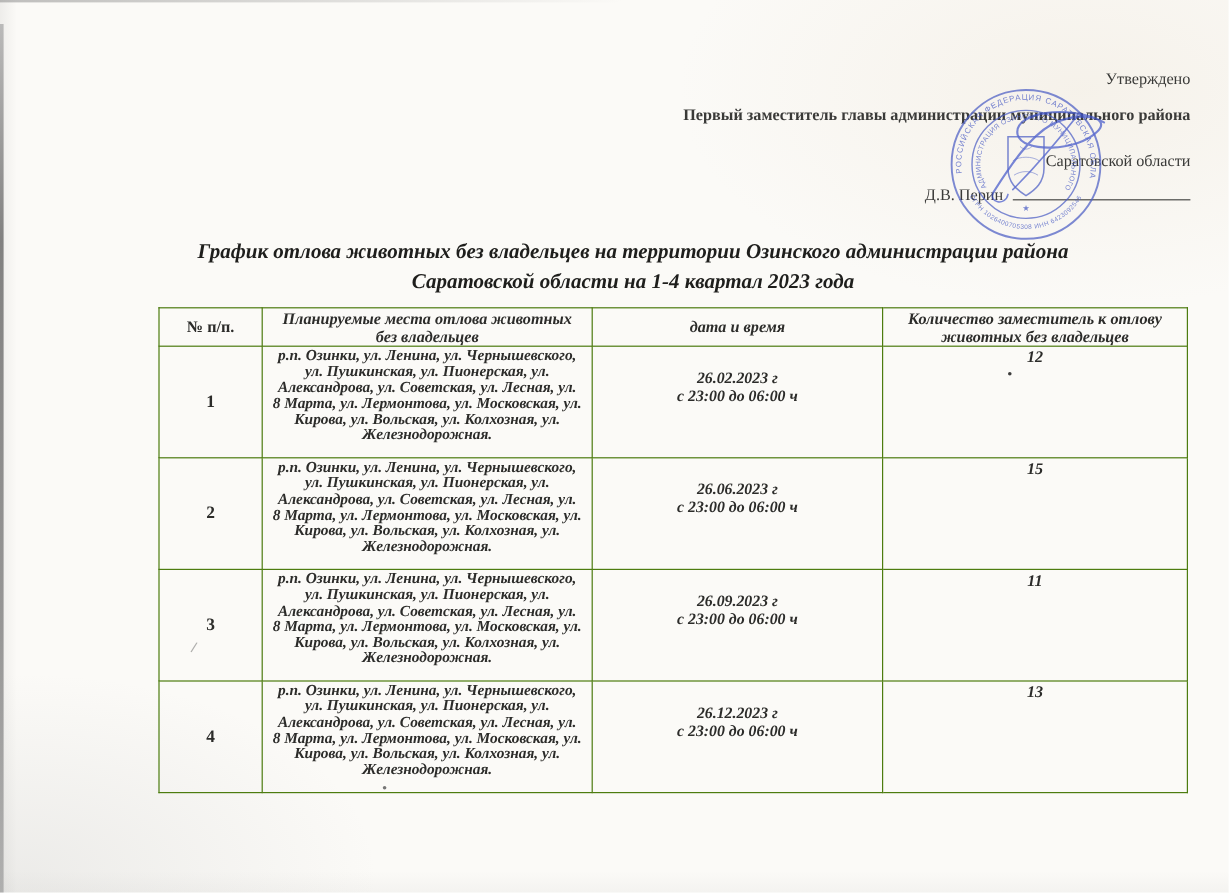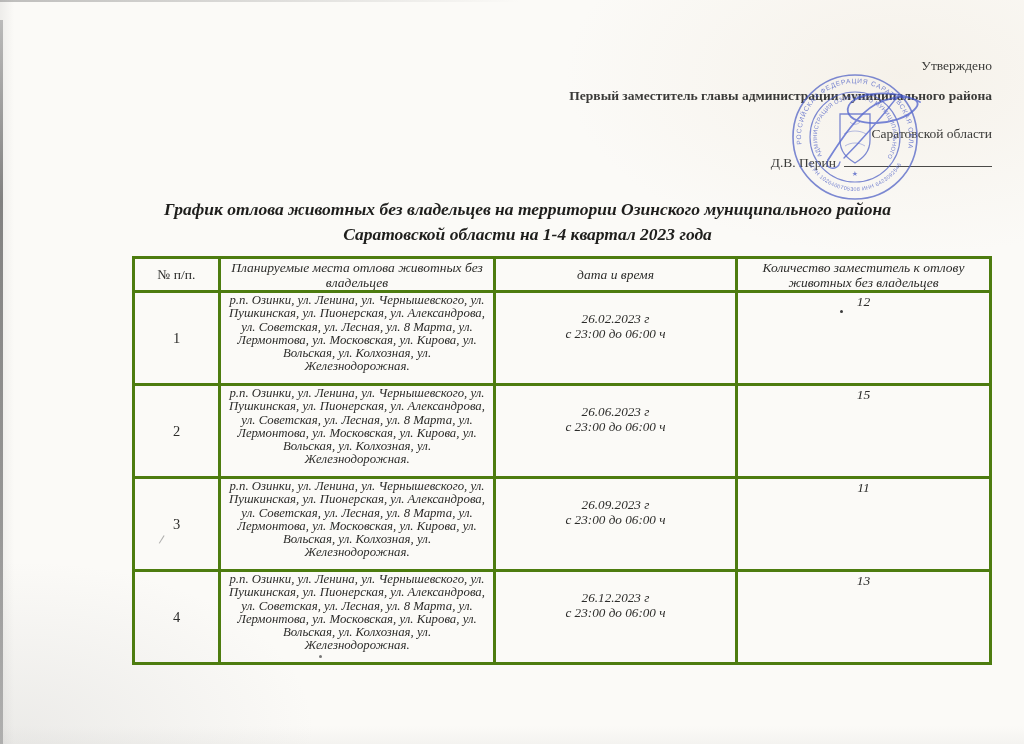--- a/index.html
+++ b/index.html
@@ -53,22 +53,22 @@
     font-size:17.5px;line-height:25px;color:#1e1e1c;
   }
 
   
   table.schedule{
     position:absolute;left:132px;top:256px;width:857px;
     border-collapse:collapse;table-layout:fixed;
     font-size:13px;color:#2c2c2a;
   }
   .schedule th,.schedule td{
-    border:3px solid #4d7c0f;padding:0 6px;vertical-align:top;
-    font-weight:normal;overflow:hidden;
+    border:1px solid #4d7c0f;padding:0 6px;vertical-align:top;
+    font-weight:bold;overflow:hidden;
   }
   .schedule thead th{height:31px;vertical-align:middle;text-align:center;font-size:13.5px;line-height:15px;}
   .schedule thead th.it{font-style:italic;}
   .schedule tbody tr{height:93px;}
   .schedule td.num{vertical-align:middle;text-align:center;font-size:14.5px;}
   .schedule td.places{
     font-style:italic;text-align:center;
     font-size:12.8px;line-height:13.3px;padding:1px 8px 0;border-radius:11px;
   }
   .schedule td.when{font-style:italic;text-align:center;padding-top:18px;line-height:15px;font-size:13.2px;}
@@ -114,21 +114,21 @@
       <text x="77" y="114" font-size="7" text-anchor="middle">★</text>
     </g>
     <g stroke="#3b50c9" fill="none" stroke-width="1.8" stroke-linecap="round" opacity="0.8">
       <path d="M 142 40 C 112 24, 66 32, 70 50 C 74 66, 120 64, 136 48 C 150 35, 120 30, 98 42 C 80 52, 64 76, 50 98"></path>
       <path d="M 120 34 C 106 52, 86 76, 66 96" stroke-width="1.4"></path>
       <path d="M 50 98 C 45 107, 60 110, 62 100" stroke-width="1.3"></path>
     </g>
   </svg>
 
   <div class="doc-title">
-    <div>График отлова животных без владельцев на территории Озинского муниципального района</div>
+    <div>График отлова животных без владельцев на территории Озинского администрации района</div>
     <div>Саратовской области на 1-4 квартал 2023 года</div>
   </div>
 
   <table class="schedule">
     <colgroup>
       <col style="width:86px">
         <col style="width:275px">
         <col style="width:242px">
         <col style="width:254px">
     </colgroup>

